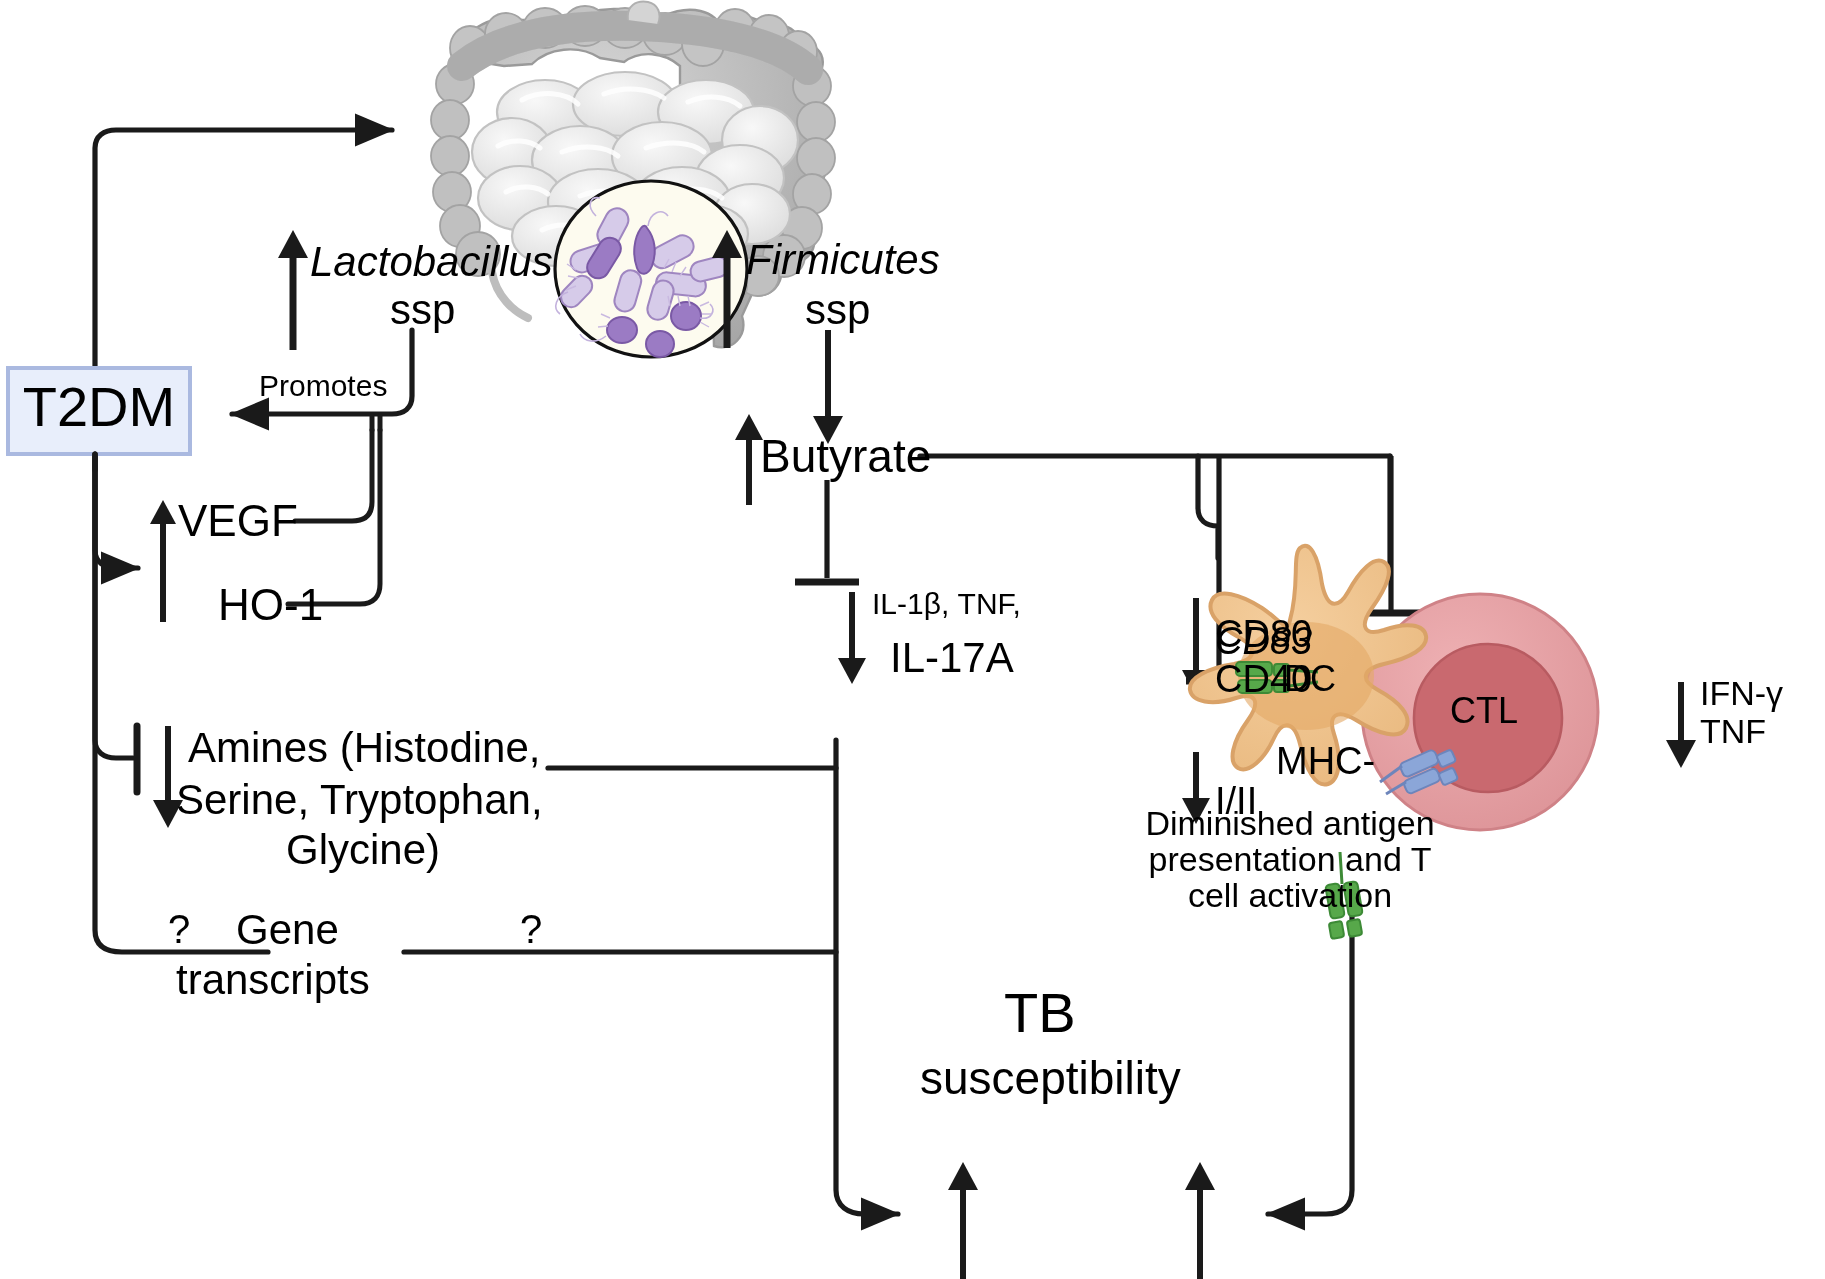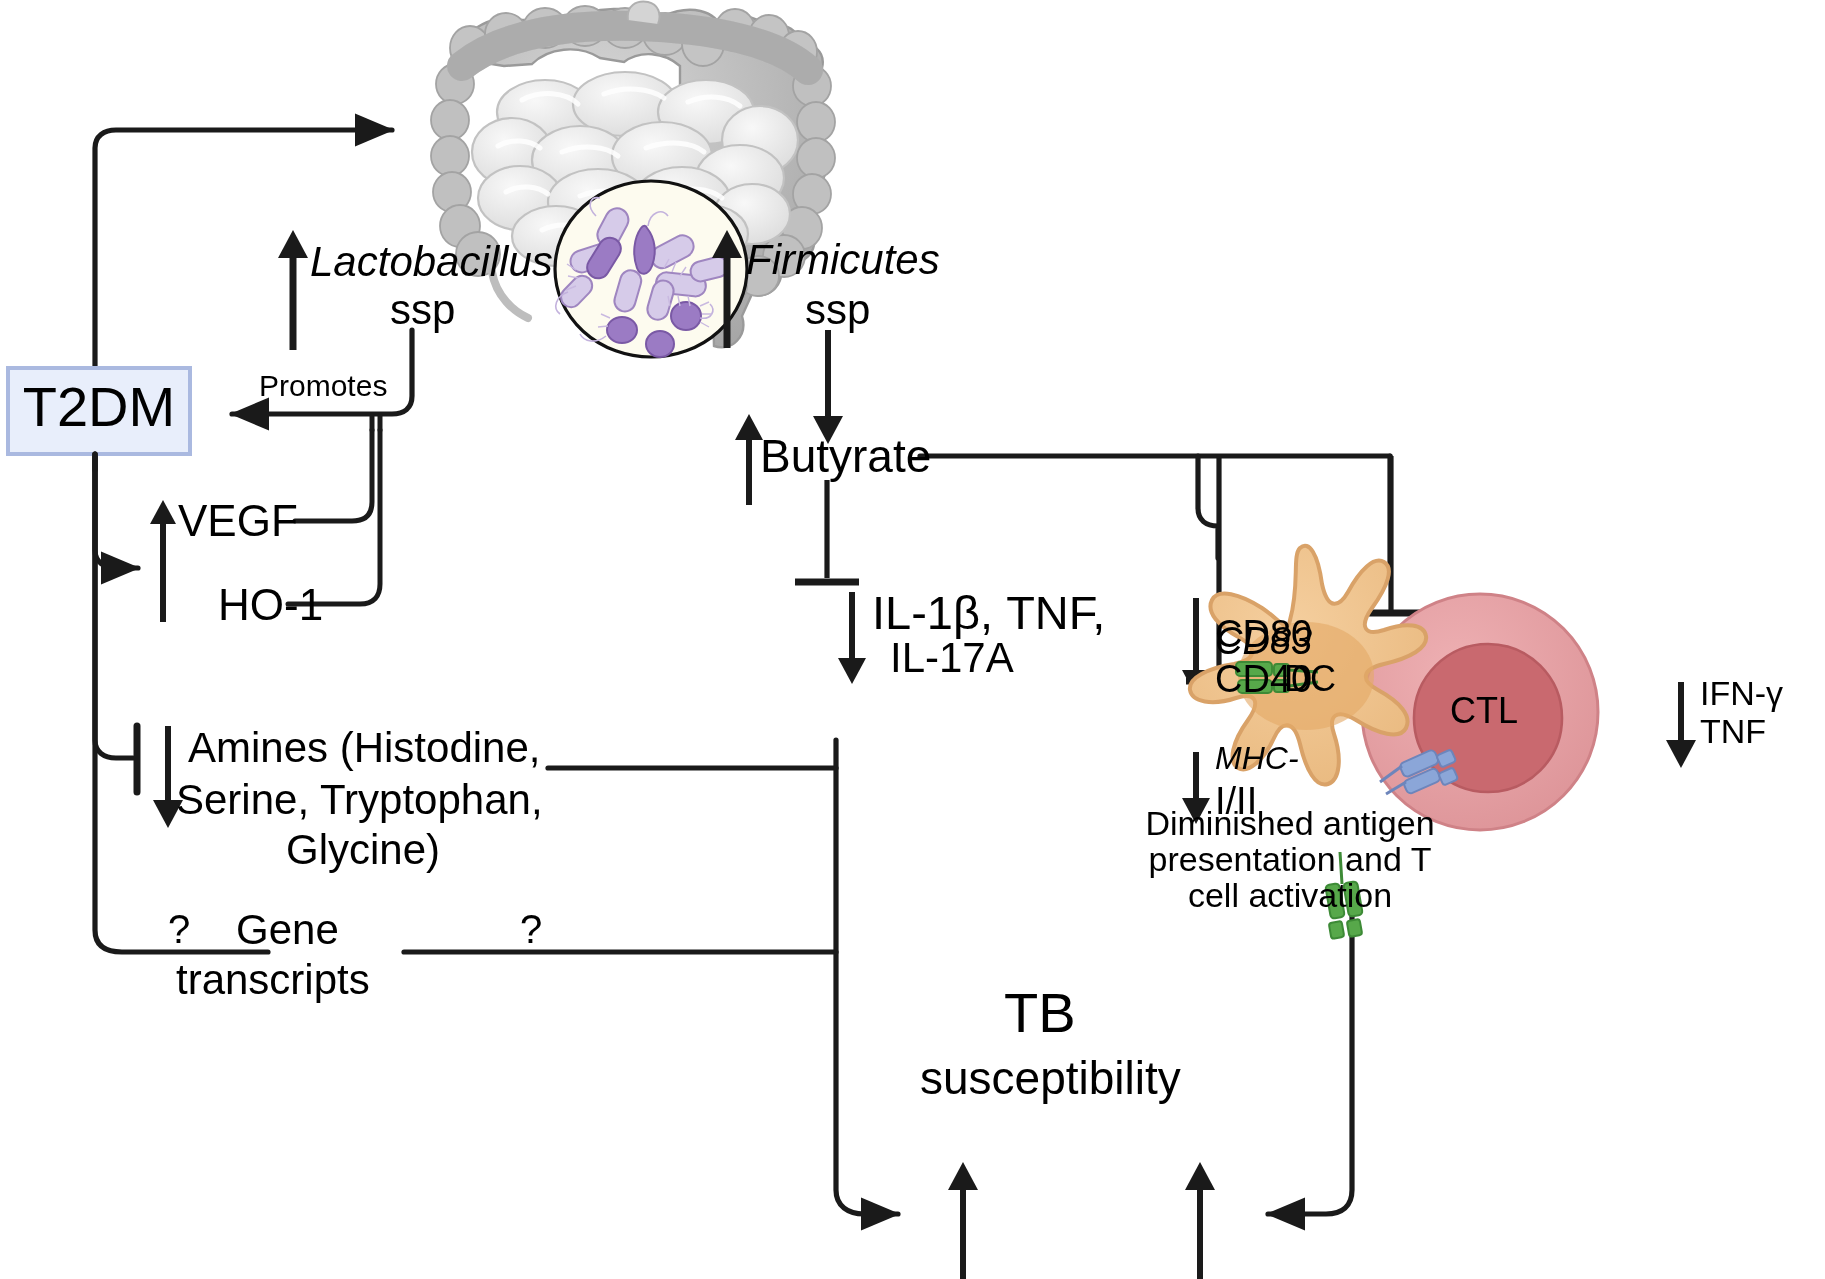--- a/index.html
+++ b/index.html
@@ -382,40 +382,40 @@
 <div class="lbl" style="left:390px;top:288px;font-size:42px;">ssp</div>
 
 <div class="lbl ital" style="left:746px;top:238px;font-size:42px;">Firmicutes</div>
 <div class="lbl" style="left:805px;top:288px;font-size:42px;">ssp</div>
 
 <div class="lbl" style="left:178px;top:498px;font-size:44px;">VEGF</div>
 <div class="lbl" style="left:182px;top:582px;font-size:44px;margin-left:36px;">HO-1</div>
 
 <div class="lbl" style="left:760px;top:432px;font-size:46px;">Butyrate</div>
 
-<div class="lbl" style="left:872px;top:588px;font-size:47px;">IL-1β, TNF,</div>
+<div class="lbl" style="left:872px;top:588px;font-size:30px;">IL-1β, TNF,</div>
 <div class="lbl" style="left:890px;top:636px;font-size:42px;text-align:center;">IL-17A</div>
 
 <div class="lbl" style="left:188px;top:726px;font-size:42px;text-align:center;">Amines (Histodine,</div>
 <div class="lbl" style="left:176px;top:778px;font-size:42px;">Serine, Tryptophan,</div>
 <div class="lbl" style="left:286px;top:828px;font-size:42px;">Glycine)</div>
 
 <div class="lbl" style="left:168px;top:908px;font-size:40px;">?</div>
 <div class="lbl" style="left:236px;top:908px;font-size:42px;">Gene</div>
 <div class="lbl" style="left:176px;top:958px;font-size:42px;">transcripts</div>
 <div class="lbl" style="left:520px;top:908px;font-size:40px;">?</div>
 
 <div class="lbl" style="left:1004px;top:984px;font-size:56px;text-align:right;">TB</div>
 <div class="lbl" style="left:920px;top:1054px;font-size:46px;">susceptibility</div>
 
 <div class="lbl" style="left:1215px;top:584px;font-size:38px;margin-top:31px;">CD80</div>
 <div class="lbl" style="left:1215px;top:622px;font-size:38px;font-style:italic;">CD83</div>
 <div class="lbl" style="left:1215px;top:660px;font-size:38px;">CD40</div>
 
-<div class="lbl" style="left:1215px;top:742px;font-size:32px;font-style:italic;">MHC-</div>
+<div class="lbl" style="left:1276px;top:742px;font-size:38px;">MHC-</div>
 <div class="lbl" style="left:1215px;top:782px;font-size:38px;">I/II</div>
 
 <div class="lbl" style="left:1284px;top:660px;font-size:36px;">DC</div>
 <div class="lbl" style="left:1450px;top:692px;font-size:36px;">CTL</div>
 
 <div class="lbl ctr" style="left:1120px;top:806px;width:340px;font-size:34px;">Diminished antigen</div>
 <div class="lbl ctr" style="left:1120px;top:842px;width:340px;font-size:34px;">presentation and T</div>
 <div class="lbl ctr" style="left:1120px;top:878px;width:340px;font-size:34px;">cell activation</div>
 
 <div class="lbl" style="left:1700px;top:676px;font-size:34px;">IFN-γ</div>

